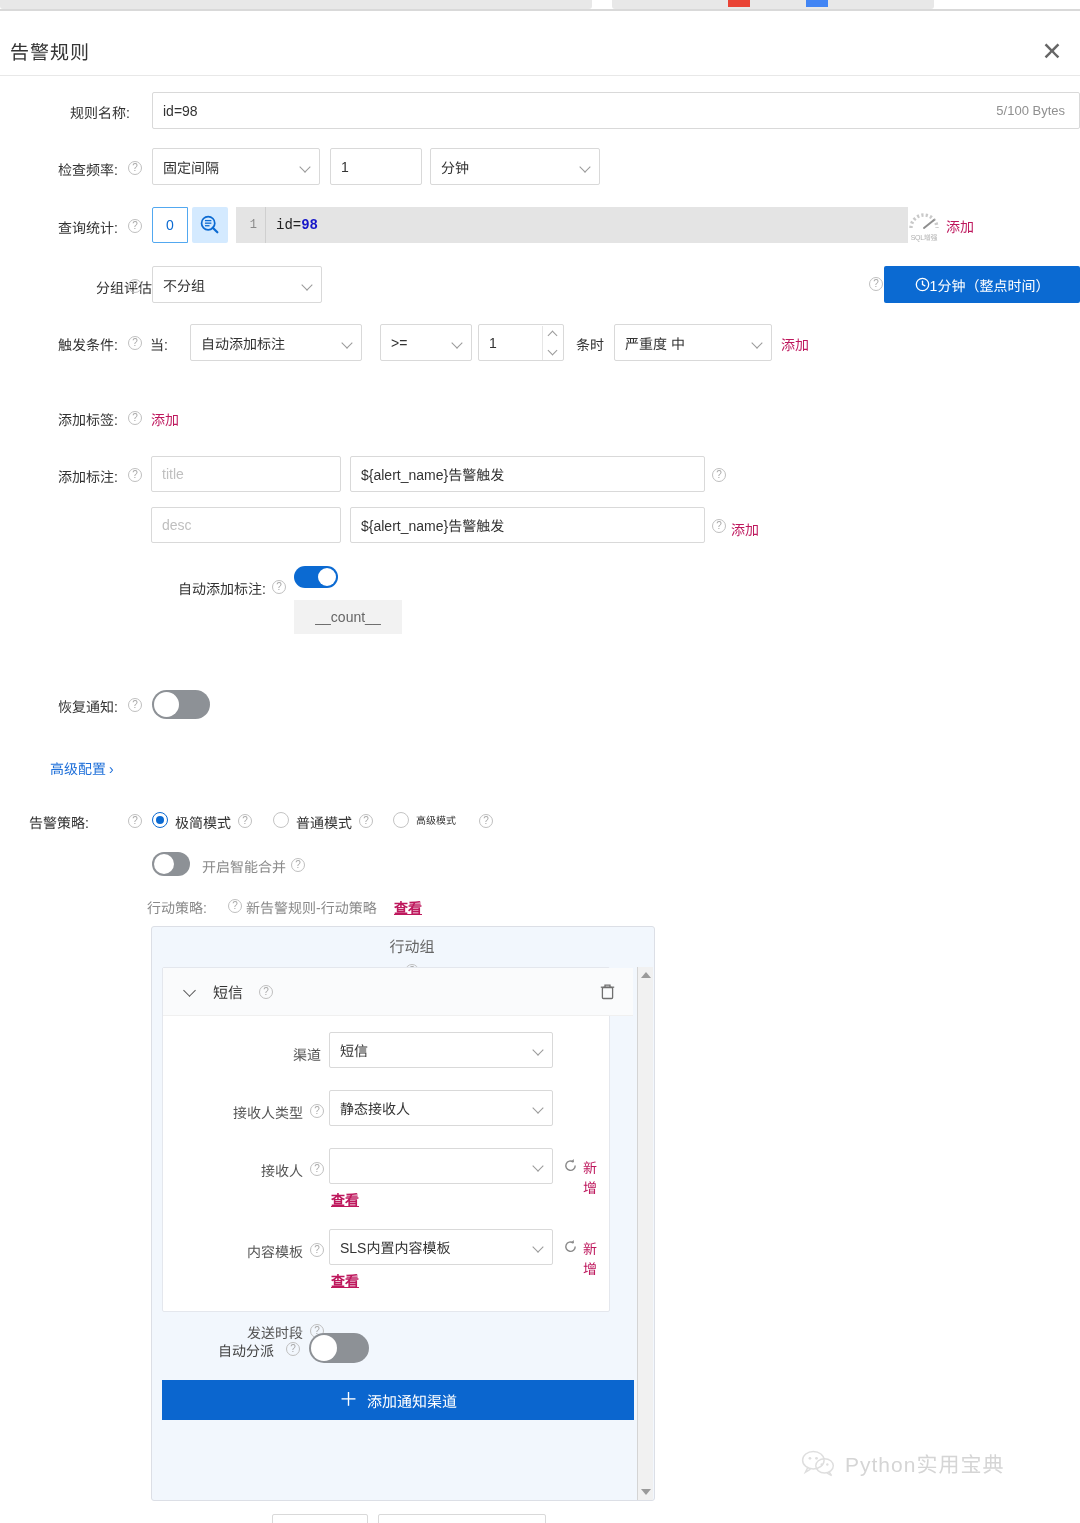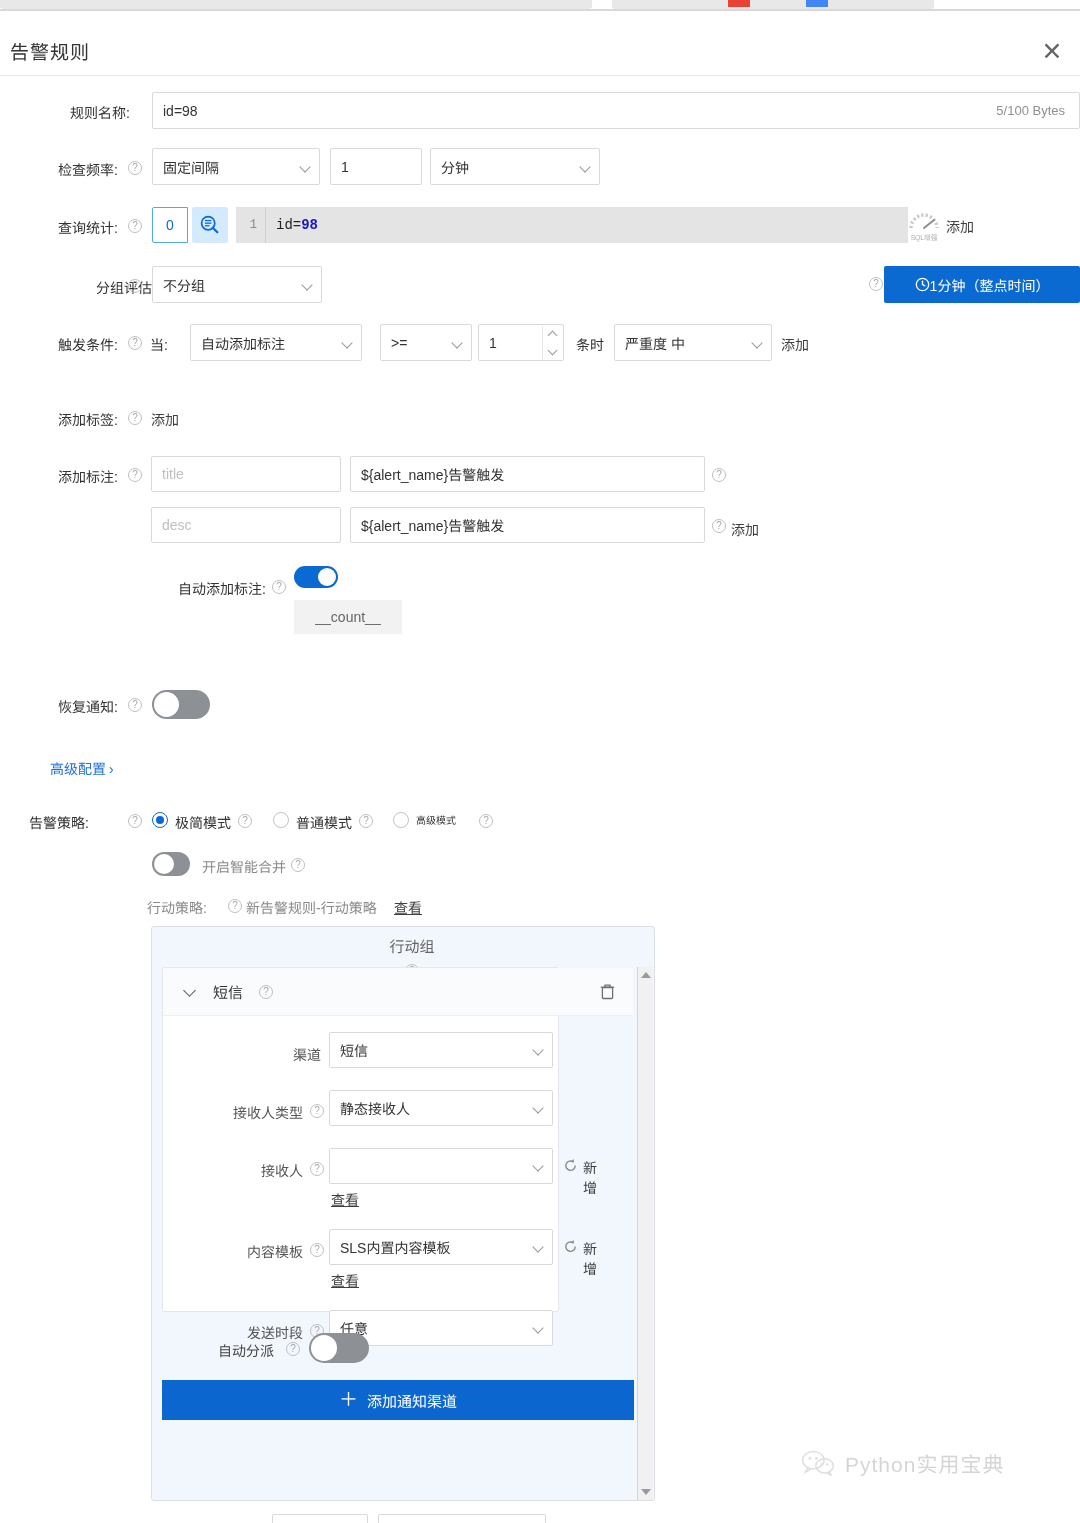--- a/index.html
+++ b/index.html
@@ -48,22 +48,22 @@
   .caret {
     position:absolute; right:9px; top:50%; margin-top:-3px;
     width:9px; height:9px; pointer-events:none;
   }
   .caret:before{
     content:""; position:absolute; left:0; top:-1px; width:7px; height:7px;
     border-right:1.5px solid #9a9a9a; border-bottom:1.5px solid #9a9a9a;
     transform:rotate(45deg);
   }
   .placeholder { color:#bfbfbf; }
-  .link { color:#404040; font-size:14px; cursor:pointer; position:absolute; }
-  .link.u { text-decoration:underline; }
+  .link { color:#be185d; font-size:14px; cursor:pointer; position:absolute; }
+  .link.u { text-decoration:underline;font-weight:bold; }
 
   
   .toggle { position:absolute; width:44px; height:22px; border-radius:11px; cursor:pointer; }
   .toggle .knob { position:absolute; top:2px; width:18px; height:18px; border-radius:50%; background:#fff; }
   .toggle.on { background:#0b6ad2; }
   .toggle.on .knob { right:2px; }
   .toggle.off { background:#8d9196; }
   .toggle.off .knob { left:2px; }
 
   
@@ -109,21 +109,21 @@
   
   .ag-panel { position:absolute; left:151px; top:926px; width:504px; height:575px;
               border:1px solid #dcdfe6; background:#f2f7fd; border-radius:3px; }
   .ag-head { position:absolute; left:0; top:0; width:502px; height:40px; display:flex; align-items:center; padding-left:18px; gap:8px;flex-direction:column; }
   .ag-scroll-track { position:absolute; right:1px; top:40px; width:16px; height:533px; background:#f1f1f1; border-left:1px solid #d4d4d4; }
   .ag-scroll-arrow { position:absolute; left:0; width:16px; height:16px; display:flex; align-items:center; justify-content:center; cursor:pointer; }
   .tri { width:0; height:0; border-left:5px solid transparent; border-right:5px solid transparent; }
   .tri.up { border-bottom:6px solid #9a9a9a; }
   .tri.dn { border-top:6px solid #9a9a9a; }
 
-  .ch-card { position:absolute; left:10px; top:40px; width:397px; height:345px; background:#fff; border:1px solid #e4e7ed; border-radius:2px; }
+  .ch-card { position:absolute; left:10px; top:40px; width:448px; height:345px; background:#fff; border:1px solid #e4e7ed; border-radius:2px; }
   .ch-card-head { position:absolute; left:0; top:0; width:470px; height:48px; background:#fafbfc; border-bottom:1px solid #f0f0f0;
                   display:flex; align-items:center; padding-left:22px; gap:16px; }
   .ch-trash { position:absolute; right:18px; top:15px; cursor:pointer; }
 
   .f-label { position:absolute; font-size:14px; color:#555; text-align:right; }
 
   .dispatch-zone { position:absolute; left:10px; top:395px; width:472px; height:62px; }
   .add-ch-btn { position:absolute; left:10px; top:453px; width:472px; height:40px; background:#0b66cf; color:#fff;
                 display:flex; align-items:center; justify-content:center; gap:9px; font-size:15px; cursor:pointer; }
 
@@ -382,24 +382,20 @@
         <svg width="15" height="15" viewBox="0 0 16 16">
           <path d="M13 8 A5 5 0 1 1 11 4.2" fill="none" stroke="#8a8a8a" stroke-width="1.5"></path>
           <path d="M11.4 1 L11.6 4.6 L8.1 4.3 Z" fill="#8a8a8a"></path>
         </svg>
       </span>
       <div class="link" style="left:420px;top:270px;">新增</div>
       <div class="link u" style="left:168px;top:302px;">查看</div>
 
       <div class="f-label" style="left:20px;top:354px;width:120px;">发送时段</div>
       <span class="qmark abs" style="left:147px;top:356px;">?</span>
-      <div class="field sel" style="left:166px;top:342px;width:224px;height:36px;">
-        <span>任意</span>
-        <span class="caret"></span>
-      </div>
     </div>
 
     <div class="dispatch-zone">
       <div style="position:absolute;left:56px;top:18px;font-size:14px;color:#444;">自动分派</div>
       <span class="qmark abs" style="left:124px;top:20px;">?</span>
       <div class="toggle off" style="left:147px;top:11px;width:60px;height:30px;border-radius:15px;">
         <span class="knob" style="width:26px;height:26px;top:2px;left:2px;"></span>
       </div>
     </div>
 

